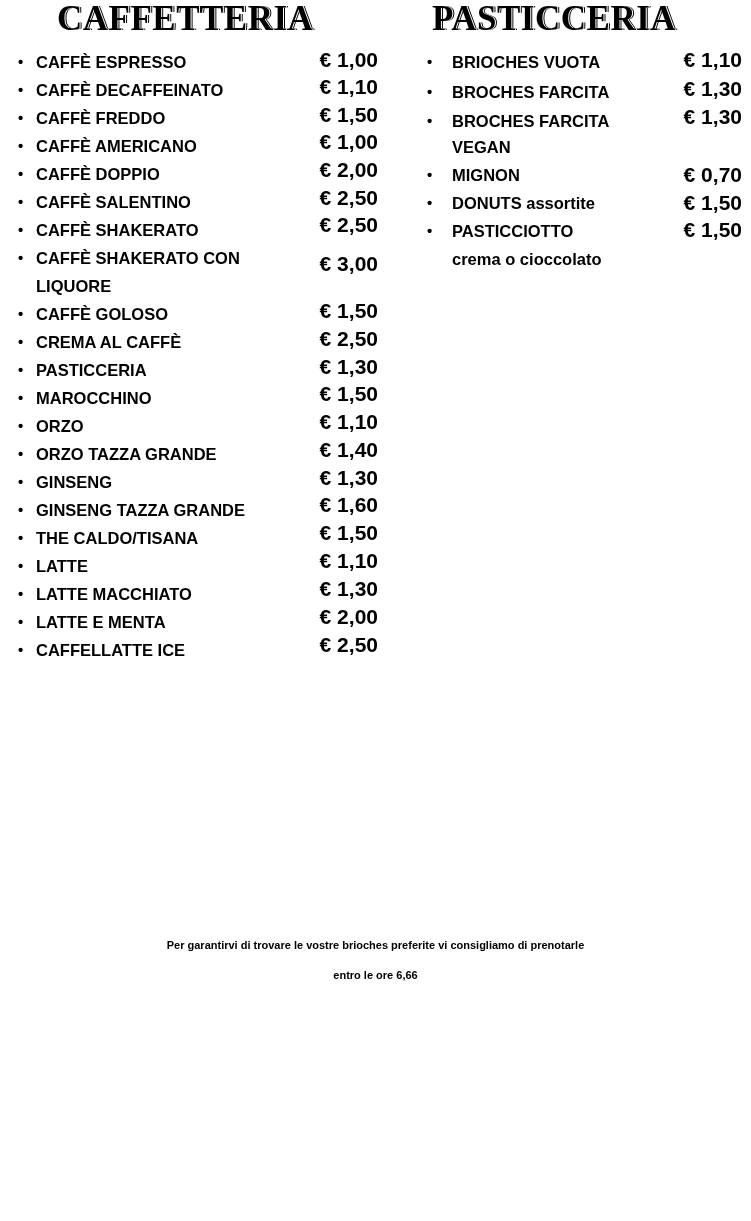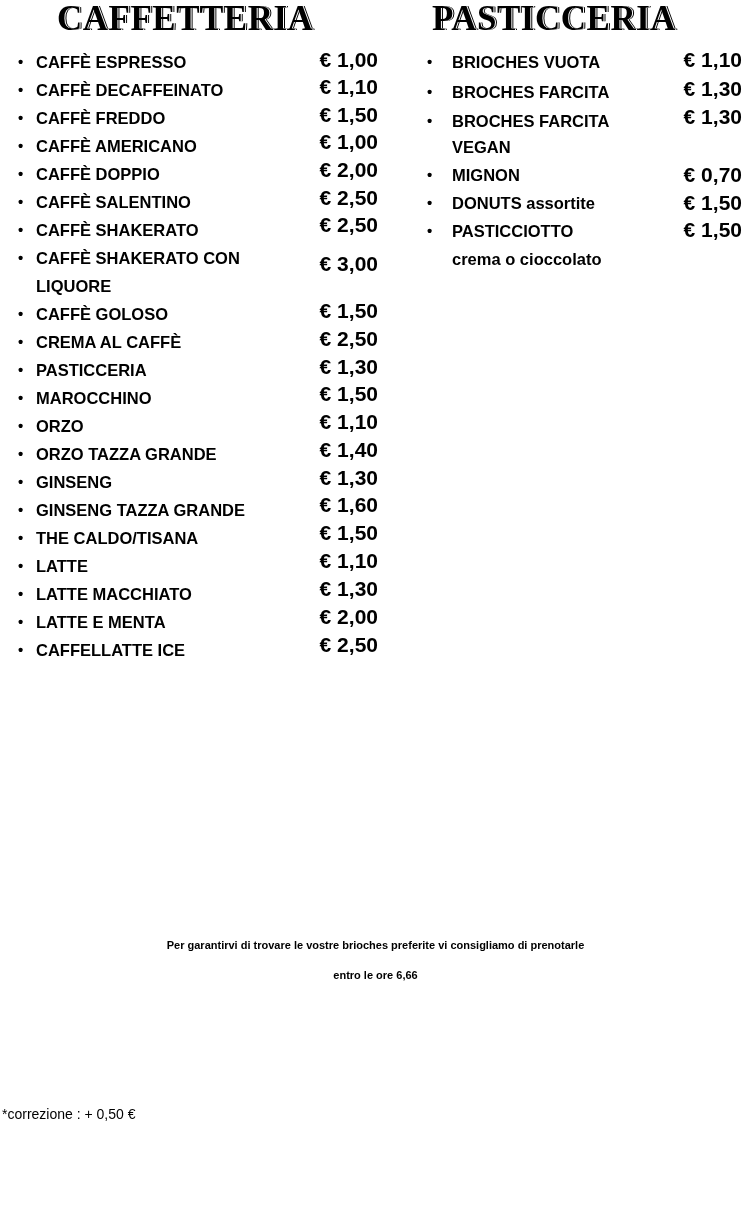--- a/index.html
+++ b/index.html
@@ -286,14 +286,13 @@
       </li>
     </ul>
 </div>
 
 <div id="notice">
     <span class="notice-line">Per garantirvi di trovare le vostre brioches preferite vi consigliamo di prenotarle</span>
     <span class="notice-line">entro le ore 6,66</span>
   </div>
 
 <div id="footnotes">
-    <span class="footnote-line">*correzione : + 0,50 €</span>
   </div>
 
 </body></html>

